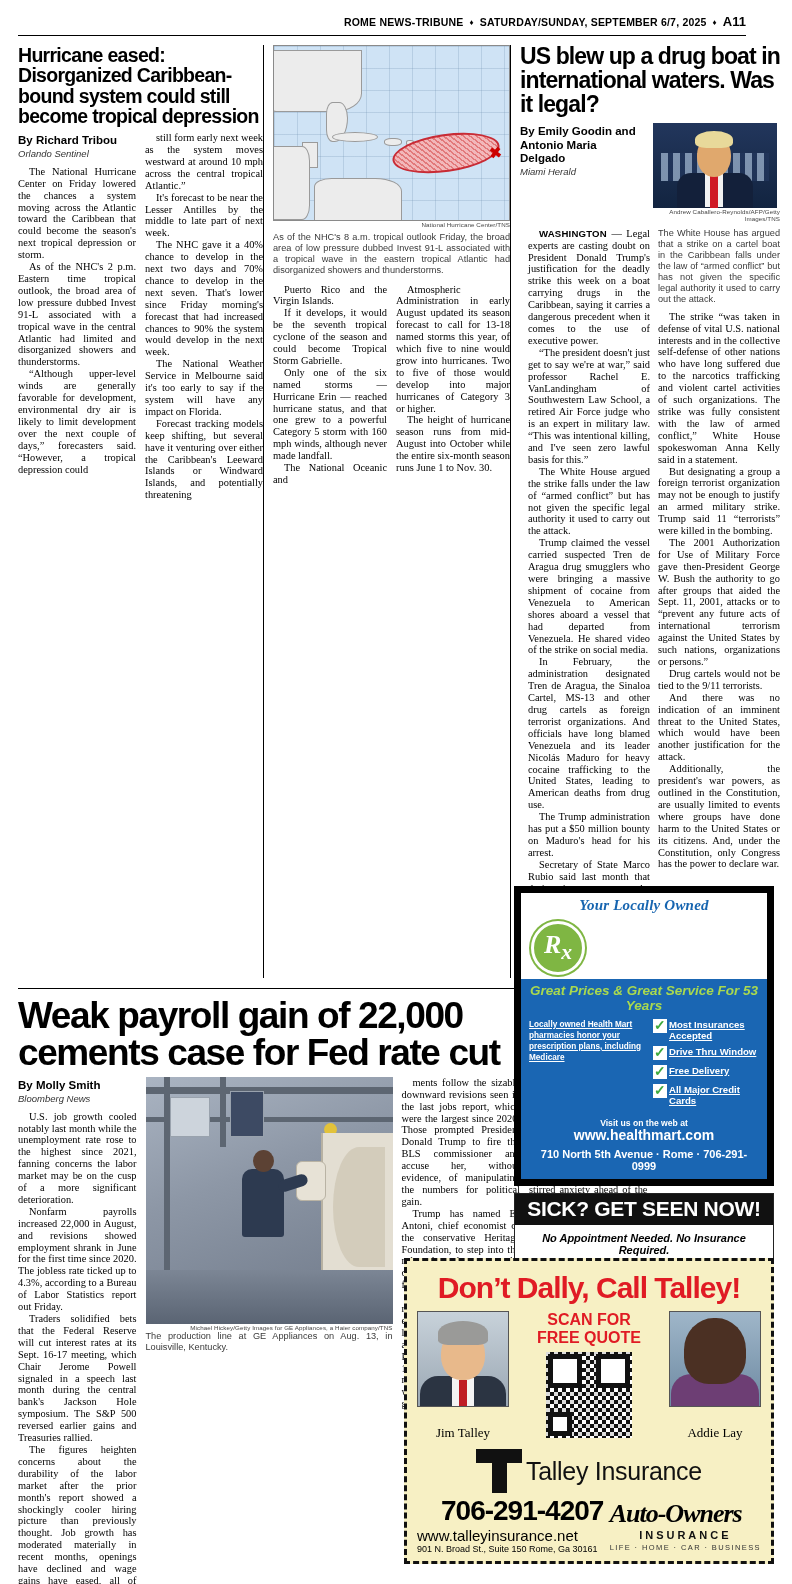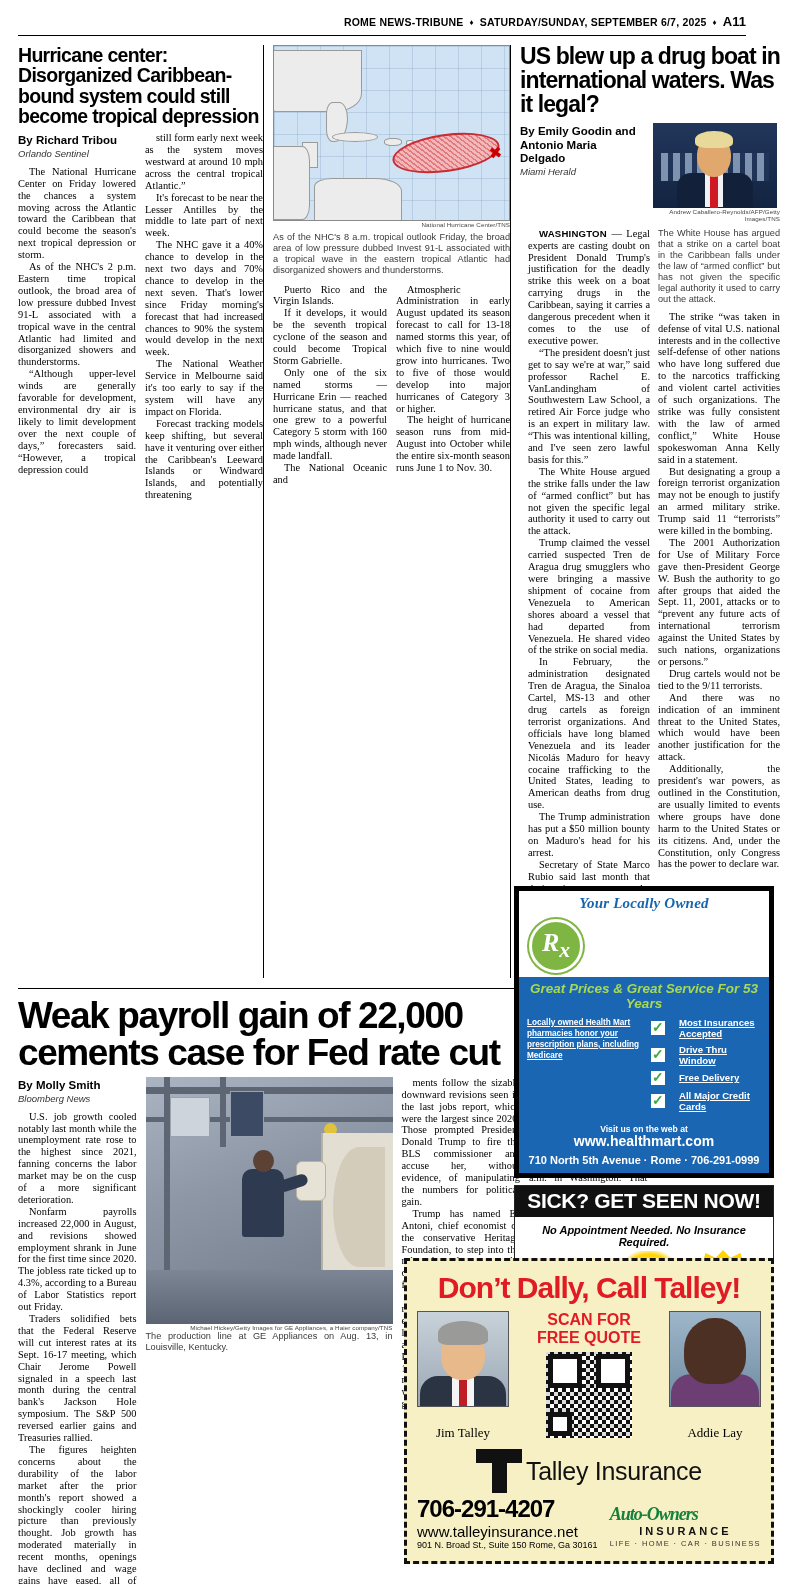--- a/index.html
+++ b/index.html
@@ -117,39 +117,39 @@
   .ge-drum { position:absolute; left:150px; top:84px; width:30px; height:40px; border-radius:6px; background:#e7e2d6; border:1px solid #b9b3a4;}
   .ge-floor { position:absolute; left:0; bottom:0; width:100%; height:54px; background:linear-gradient(#7c8695,#5a6473); }
   .ge-panel { position:absolute; right:0; top:56px; width:72px; height:150px; background:#e3ded2; border-left:2px solid #b7b1a2;}
   .ge-panel2 { position:absolute; right:8px; top:70px; width:52px; height:120px; border-radius:50% 0 0 50%/50% 0 0 50%; background:#d3ccbb; }
   .ge-yellow { position:absolute; left:178px; top:46px; width:13px; height:13px; border-radius:50%; background:#e2c23a; }
 
   
   .ad-rail { position:absolute; left:514px; top:886px; width:260px; }
 
   
-  .ad-avery { border:5px solid #000000; background:#5eead4; padding:0; }
+  .ad-avery { border:7px solid #000000; background:#5eead4; padding:0; }
   .avery-top { background:#fff; position:relative; height:26px; }
   .avery-script { font-family:"Liberation Serif", serif; font-style:italic; font-weight:bold;
       color:#1765b0; font-size:15px; text-align:center; padding-top:4px; letter-spacing:.2px;}
   .avery-logo-row { display:flex; align-items:center; gap:8px; padding:2px 10px 4px 10px; background:#fff;}
   .rx-circle { width:54px; height:54px; border-radius:50%; background:#7fb643; display:flex; align-items:center; justify-content:center;
       border:3px solid #ffffff; box-shadow:0 0 0 2px #7fb643; flex:0 0 auto;}
   .rx-circle span { font-family:"Liberation Serif",serif; font-style:italic; font-weight:bold; color:#fff; font-size:26px; }
   .avery-name { font-family:"Liberation Serif",serif; font-weight:bold; color:#1765b0; font-size:21px; letter-spacing:.3px; line-height:1;}
   .hm { font-family:"Liberation Sans",sans-serif; font-weight:bold; font-size:20px; line-height:1.05; }
   .hm .h { color:#7fb643; } .hm .m { color:#4f5b68; }
   .hm-sub { font-family:"Liberation Sans",sans-serif; font-size:8px; letter-spacing:3px; color:#6b7682; }
   .avery-blue { background:#1a66b3; color:#fff; padding:5px 8px 7px 8px; position:relative; }
   .avery-tag { font-family:"Liberation Sans",sans-serif; font-style:italic; font-weight:bold; font-size:13.5px;
       color:#a9d94f; text-align:center; line-height:1.1; margin-bottom:5px;}
   .avery-cols { display:flex; gap:6px;text-decoration:underline; }
   .avery-left { width:118px; font-family:"Liberation Sans",sans-serif; font-weight:bold; font-size:8.2px; line-height:11px; color:#fff;}
   .avery-right { flex:1; }
-  .chk-row { display:flex; align-items:center; gap:14px; margin-bottom:5px; }
+  .chk-row { display:flex; gap:2px; margin-bottom:5px; }
   .chk { width:14px; height:14px; background:#fff; flex:0 0 auto; position:relative; }
   .chk:after { content:"✓"; position:absolute; left:1px; top:-2px; color:#3faa3f; font-size:14px; font-weight:bold;
       font-family:"Liberation Sans",sans-serif;}
   .chk-row span { font-family:"Liberation Sans",sans-serif; font-weight:bold; font-size:9.6px; color:#fff; }
   .avery-web { font-family:"Liberation Sans",sans-serif; font-weight:bold; color:#fff; text-align:center; margin-top:7px; }
   .avery-web .small { font-size:8.6px; display:block; }
   .avery-web .big { font-size:14px; display:block; line-height:1.1; }
   .avery-addr { font-family:"Liberation Sans",sans-serif; font-weight:bold; color:#fff; font-size:11px;
       text-align:center; margin-top:5px; }
 
@@ -213,45 +213,45 @@
       background-blend-mode:difference; }
   .qr:before, .qr:after, .qr i { content:""; position:absolute; width:24px; height:24px; border:5px solid #111; background:#fff; }
   .qr:before { left:2px; top:2px; } .qr:after { right:2px; top:2px; }
   .qr i { left:2px; bottom:2px; }
   .talley-logo-row { display:flex; align-items:center; justify-content:center; gap:4px; margin-top:8px; }
   .tmark { width:46px; height:44px; position:relative; }
   .tmark:before { content:""; position:absolute; left:0; top:0; width:46px; height:14px; background:#111; }
   .tmark:after { content:""; position:absolute; left:16px; top:0; width:15px; height:44px; background:#111; }
   .tname { font-family:"Liberation Sans",sans-serif; font-size:25px; color:#111; letter-spacing:-.3px; }
   .talley-bottom { display:flex; justify-content:space-between; align-items:flex-end; margin-top:2px; }
-  .tphone { font-family:"Liberation Sans",sans-serif; font-weight:bold; font-size:24px; letter-spacing:-1px; }
+  .tphone { font-family:"Liberation Sans",sans-serif; font-weight:bold; font-size:28px; letter-spacing:-1px;margin-left:24px; }
   .tweb { font-family:"Liberation Sans",sans-serif; font-size:15px; }
   .taddr { font-family:"Liberation Sans",sans-serif; font-size:9px; }
-  .ao { font-family:"Liberation Serif",serif; font-style:italic; font-weight:bold; font-size:18px; color:#15803d; letter-spacing:-1px;}
+  .ao { font-family:"Liberation Serif",serif; font-style:italic; font-weight:bold; font-size:26px; color:#000000; letter-spacing:-1px;}
   .ao-sub { font-family:"Liberation Sans",sans-serif; font-weight:bold; font-size:11px; color:#111; letter-spacing:3px; text-align:center;}
   .ao-tag { font-family:"Liberation Sans",sans-serif; font-size:7.5px; color:#333; letter-spacing:1.4px; text-align:center; margin-top:2px;}
 </style>
 </head>
 <body>
 
 <div class="page">
 
   <div class="masthead">
     <span>ROME NEWS-TRIBUNE</span>
     <span class="dia">♦</span>
     <span>SATURDAY/SUNDAY, SEPTEMBER 6/7, 2025</span>
     <span class="dia">♦</span>
     <span class="page-no">A11</span>
   </div>
   <div class="rule-top"></div>
 
   <div class="top-region">
 
     <div class="col-left">
-      <h1 class="hl hl-hurricane">Hurricane center: Disorganized Caribbean-bound system could still become tropical depression</h1>
+      <h1 class="hl hl-hurricane">Hurricane eased: Disorganized Caribbean-bound system could still become tropical depression</h1>
       <div class="hurricane-body">
         <div class="body-col">
           <div class="byline">By Richard Tribou</div>
           <div class="credit">Orlando Sentinel</div>
           <div>
               <p class="first">The National Hurricane Center on Friday lowered the chances a system moving across the Atlantic toward the Caribbean that could become the season's next tropical depression or storm.</p>
               <p class="">As of the NHC's 2 p.m. Eastern time tropical outlook, the broad area of low pressure dubbed Invest 91-L associated with a tropical wave in the central Atlantic had limited and disorganized showers and thunderstorms.</p>
               <p class="">“Although upper-level winds are generally favorable for development, environmental dry air is likely to limit development over the next couple of days,” forecasters said. “However, a tropical depression could</p>
             </div>
         </div>

